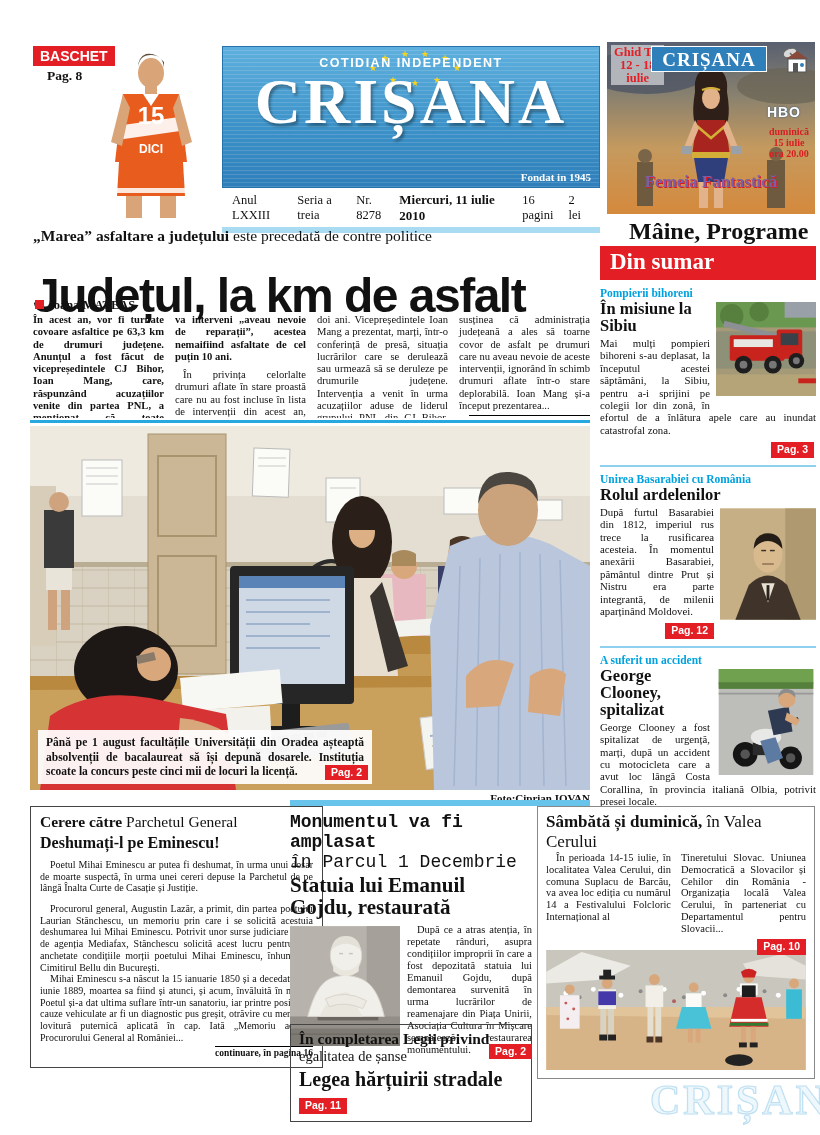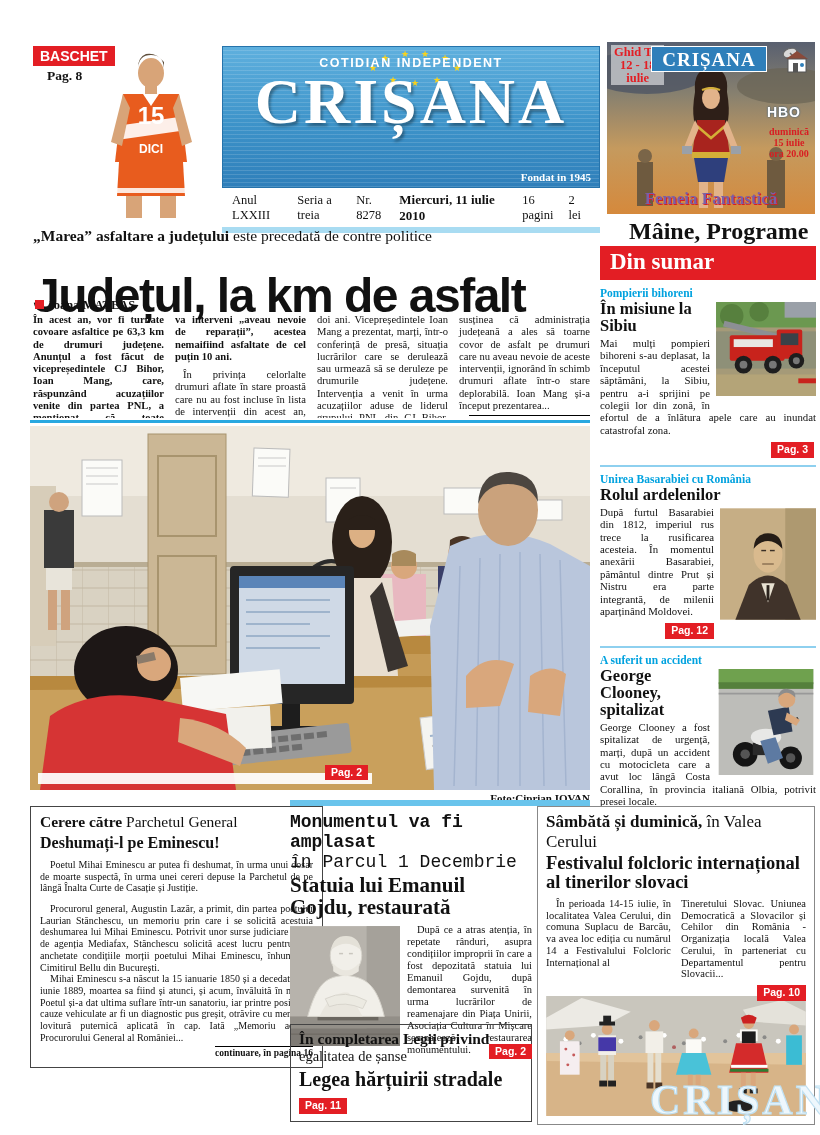--- a/index.html
+++ b/index.html
@@ -36,21 +36,21 @@
   .tv-guide{position:absolute;left:4px;top:3px;color:#e31e24;font-weight:bold;font-size:12.5px;
      line-height:1.02;text-align:center;background:rgba(255,255,255,.55);padding:1px 3px;z-index:3;}
   .tv-logo{position:absolute;left:44px;top:4px;width:116px;height:26px;background:#2f7fba;
      border:1px solid #fff;color:#fff;font-weight:bold;font-size:19px;text-align:center;
      line-height:25px;letter-spacing:1px;z-index:3;box-sizing:border-box;}
   .tv-house{position:absolute;right:4px;top:4px;z-index:3;}
   .tv-hbo{position:absolute;right:14px;top:62px;color:#fff;font-family:"Liberation Sans",sans-serif;
      font-weight:bold;font-size:14px;letter-spacing:1px;text-shadow:0 0 2px #1a4f8a;z-index:3;}
   .tv-when{position:absolute;right:6px;top:84px;color:#d81d22;font-weight:bold;font-size:10px;
      line-height:1.1;text-align:center;z-index:3;}
-  .tv-movie{position:absolute;left:0;bottom:5px;width:100%;text-align:center;z-index:3;
+  .tv-movie{position:absolute;left:0;bottom:22px;width:100%;text-align:center;z-index:3;
      color:#7b5ea7;font-weight:bold;font-size:17px;text-shadow:1px 1px 0 #d81d22;}
   .tv-fig{position:absolute;left:0;top:0;z-index:1;}
   .tv-tomorrow{position:absolute;left:629px;top:218px;font-weight:bold;font-size:24px;}
   
   .main-kicker{position:absolute;left:33px;top:227px;font-size:15.5px;}
   .main-headline{position:absolute;left:33px;top:240px;width:560px;
      font-family:"Liberation Sans",sans-serif;font-weight:bold;font-size:48px;
      letter-spacing:-1.5px;line-height:1;}
   .byline{position:absolute;left:35px;top:298px;font-weight:bold;font-size:12.5px;}
   .byline .sq{display:inline-block;width:9px;height:9px;background:#e31e24;margin-right:5px;}
@@ -351,20 +351,21 @@
           <line x1="490" y1="126" x2="490" y2="360"></line>
         <line x1="510" y1="128" x2="514" y2="360"></line>
           <line x1="530" y1="134" x2="536" y2="360"></line>
       </g>
       <ellipse cx="478" cy="84" rx="30" ry="36" fill="#caa27c"></ellipse>
       <path d="M448,78 Q450,44 480,46 Q508,48 508,76 Q500,58 478,58 Q456,58 448,78 Z" fill="#4c4640"></path>
       <path d="M436,250 Q456,226 484,238 L470,280 L436,282 Z" fill="#d9a77c"></path>
       <path d="M500,250 Q520,236 536,248 L530,290 L498,286 Z" fill="#d9a77c"></path>
     </svg>
     <div class="caption">
+      <span class="cap-text">Până pe 1 august facultățile Universității din Oradea așteaptă absolvenții de bacalaureat să își depună dosarele. Instituția scoate la concurs peste cinci mii de locuri la licență.</span>
       <span class="pg">Pag. 2</span>
     </div>
   </div>
   <div class="credit">Foto:Ciprian IOVAN</div>
 
   <div class="sidebar">
     <div class="din-sumar">Din sumar</div>
 
     <div class="sb-item">
       <div class="sb-kicker">Pompierii bihoreni</div>
@@ -511,21 +512,20 @@
     <div class="law-title">
       <span>Legea hărțuirii stradale</span>
       <span class="pg">Pag. 11</span>
     </div>
   </div>
 
   <div class="festival">
     <div class="fv-kicker">
       <span class="jb">Sâmbătă și duminică,</span><span> în Valea Cerului</span>
     </div>
-    <h2 class="fv-title">Festivalul folcloric internațional al tinerilor slovaci</h2>
     <div class="fv-cols">
       <p class="fv-col ind" style="margin:0">În perioada 14-15 iulie, în localitatea Valea Cerului, din comuna Suplacu de Barcău, va avea loc ediția cu numărul 14 a Festivalului Folcloric Internațional al</p>
       <p class="fv-col" style="margin:0">Tineretului Slovac. Uniunea Democratică a Slovacilor și Cehilor din România - Organizația locală Valea Cerului, în parteneriat cu Departamentul pentru Slovacii...</p>
     </div>
     <div class="fv-page"><span class="pg">Pag. 10</span></div>
     <div class="fv-photo">
       <svg width="260" height="120" viewBox="0 0 264 122">
         <rect x="0" y="0" width="264" height="58" fill="#c9c6bd"></rect>
         <polygon points="0,22 36,2 86,16 60,30 0,34" fill="#eceae4"></polygon>
         <polygon points="200,14 240,4 264,16 264,30 208,26" fill="#e4e2da"></polygon>

